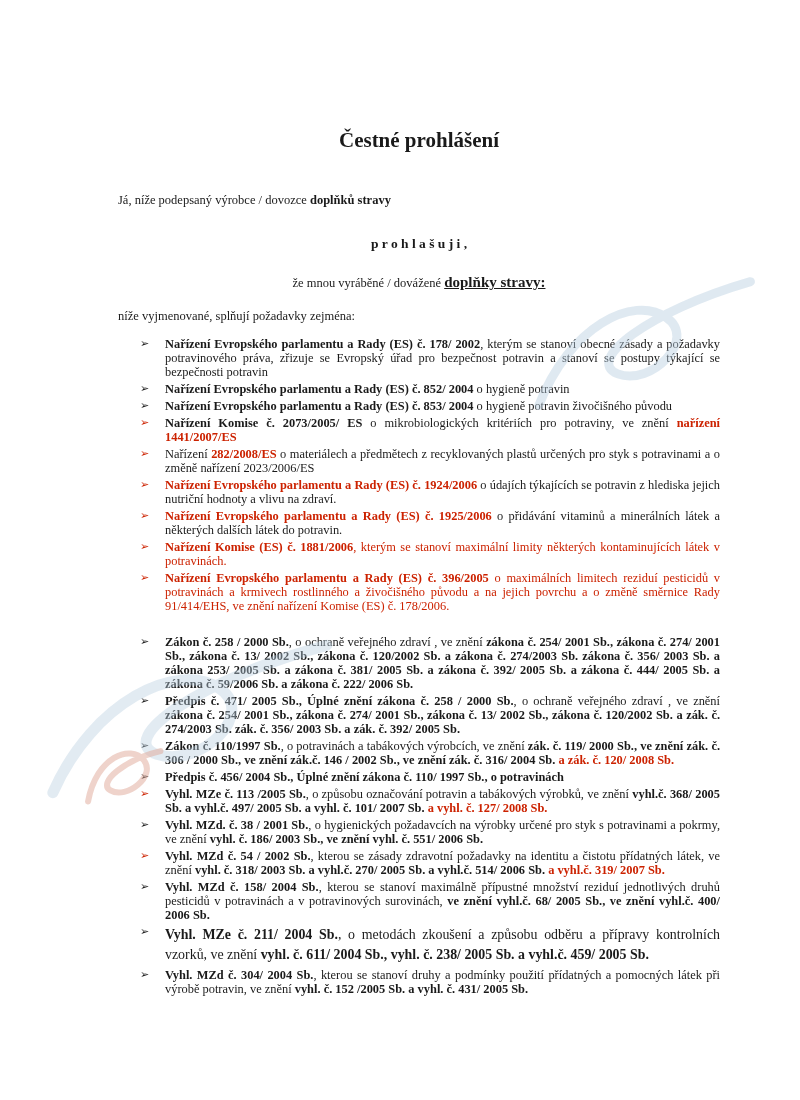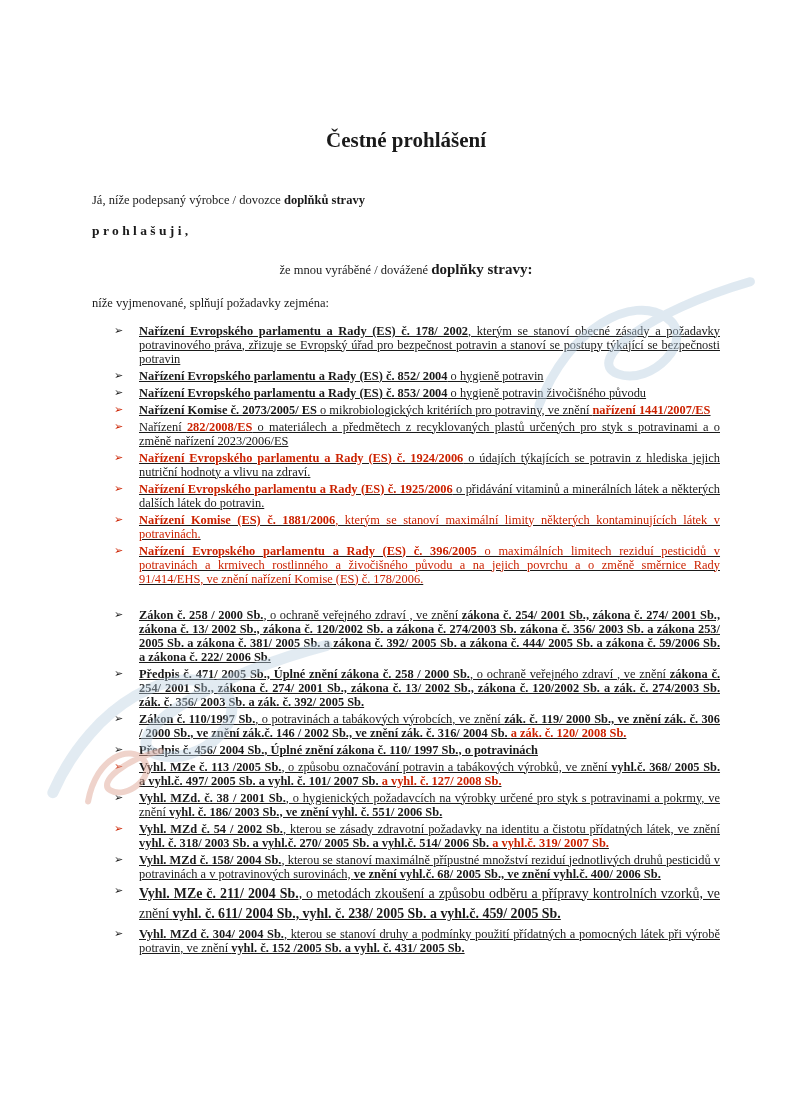--- a/index.html
+++ b/index.html
@@ -4,37 +4,37 @@
 <style>
   html,body { margin:0; padding:0; }
   body {
     width:800px; height:1100px;
     background:#ffffff;
     font-family:"Liberation Serif", serif;
     color:#1a1a1a;
     position:relative;
     overflow:hidden;
   }
-  .page { position:relative; z-index:1; padding:128px 80px 0 92px; }
+  .page { position:relative; z-index:1; padding:128px 80px 0 118px; }
   .title { text-align:center; font-weight:bold; font-size:21px; margin:0; }
   .intro1 { text-align:left; font-size:12.5px; margin-top:40px; }
-  .declaration { text-align:left; font-weight:bold; font-size:13.5px; margin-top:15px; }
+  .declaration { text-align:center; font-weight:bold; font-size:13.5px; margin-top:28px; }
   .intro2 { text-align:center; font-size:12.5px; margin-top:22px; }
-  .intro2 .bu { font-weight:bold; font-size:15px; }
+  .intro2 .bu { font-weight:bold; font-size:15px; text-decoration:underline; }
   .lead { font-size:12.5px; margin-top:18px; }
   .list { margin-top:5px; padding-left:22px; }
   .item { display:flex; gap:8px; margin-top:3px; }
   .item.gap { margin-top:22px; }
   .bullet {
     font-family:"DejaVu Sans", sans-serif;
     font-size:11px; line-height:14px;
     width:17px; flex:none;
   }
   .bullet.red { color:var(--red, #cc2200); }
-  .itext { margin:0; font-size:12.4px; line-height:14px; text-align:justify;text-decoration:underline; }
+  .itext { margin:0; font-size:12.4px; line-height:14px; text-align:justify; }
   .item.large .itext { font-size:13.9px; line-height:20px; }
   .b { font-weight:bold; }
   .r { color:var(--red, #cc2200); }
   .wm { position:absolute; pointer-events:none; z-index:2; }
   .wm1 { left:520px; top:285px; transform:rotate(-13deg); }
   .wm2 { left:30px;  top:650px; transform:rotate(-13deg); }
   .wm3 { left:78px;  top:740px; transform:rotate(-10deg); }
 </style>
 </head>
 <body>

